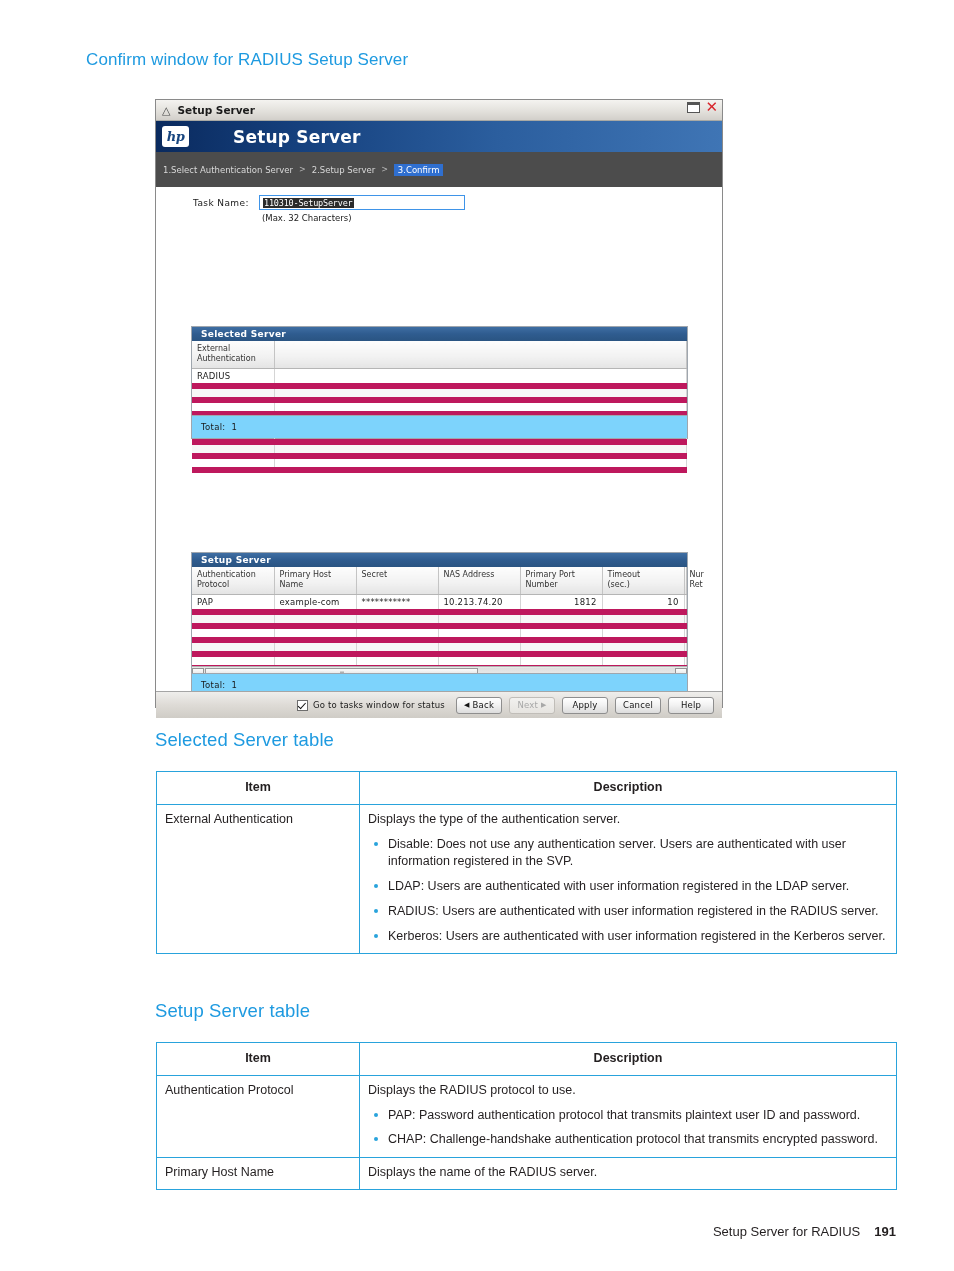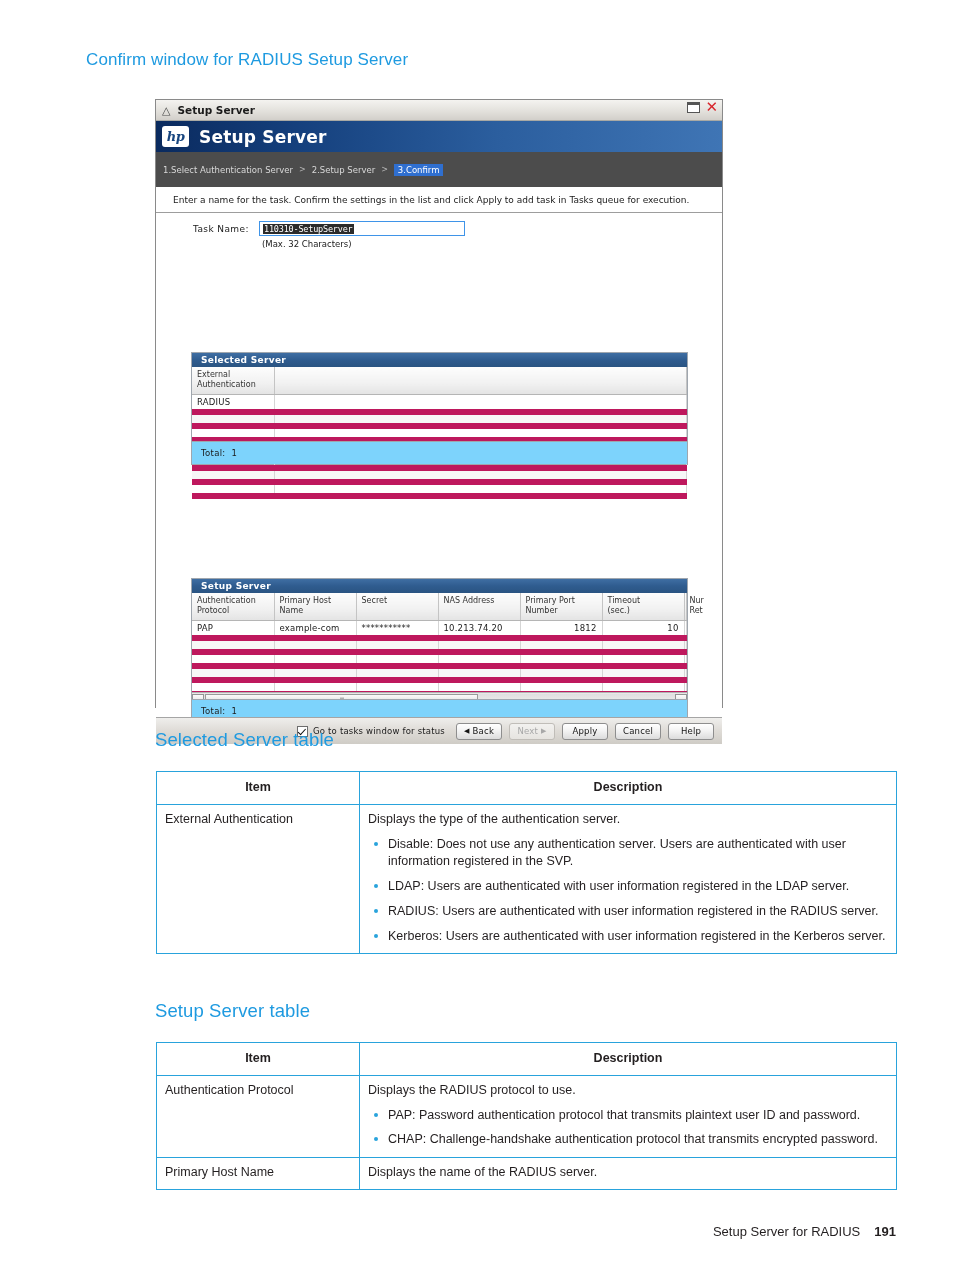--- a/index.html
+++ b/index.html
@@ -95,20 +95,21 @@
     line-height: 11px;
     font-family: "DejaVu Sans", sans-serif;
   }
 
   .banner {
     height: 31px;
     background: linear-gradient(to right, #0a2a5e 0%, #15407d 25%, #2b5e9e 60%, #3f75b5 100%);
     display: flex;
     align-items: center;
     position: relative;
+    gap: 34px;
   }
   .hp-logo {
     width: 27px; height: 21px;
     background: #ffffff;
     border-radius: 3px;
     margin-left: 6px;
     display: flex;
     align-items: center;
     justify-content: center;
     font-family: "DejaVu Serif", serif;
@@ -469,21 +470,20 @@
   </div>
 
   <div class="breadcrumb">
     <span class="crumb">1.Select Authentication Server</span>
     <span class="crumb-sep">&gt;</span>
     <span class="crumb">2.Setup Server</span>
     <span class="crumb-sep">&gt;</span>
     <span class="crumb active">3.Confirm</span>
   </div>
 
-  <div class="instruction">Enter a name for the task. Confirm the settings in the list and click Apply to add task in Tasks queue for execution.</div>
 
   <div class="dlg-body">
 
     <div class="task-row">
       <span class="task-label">Task Name:</span>
       <div class="task-input">
         <span class="task-value">110310-SetupServer</span>
       </div>
       <span class="task-hint">(Max. 32 Characters)</span>
     </div>

